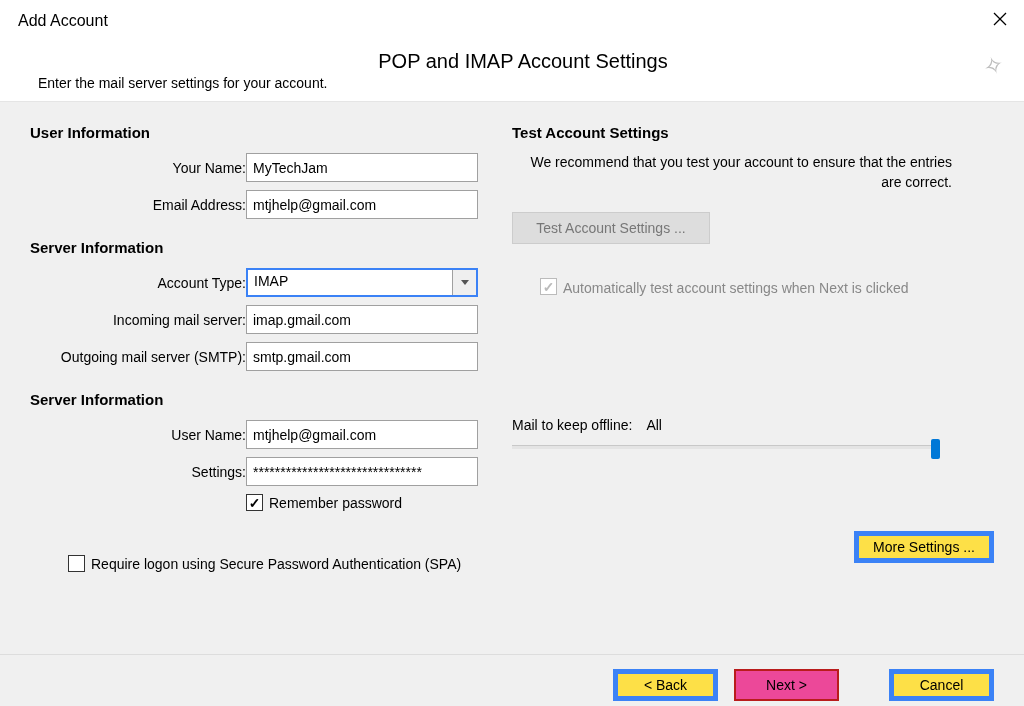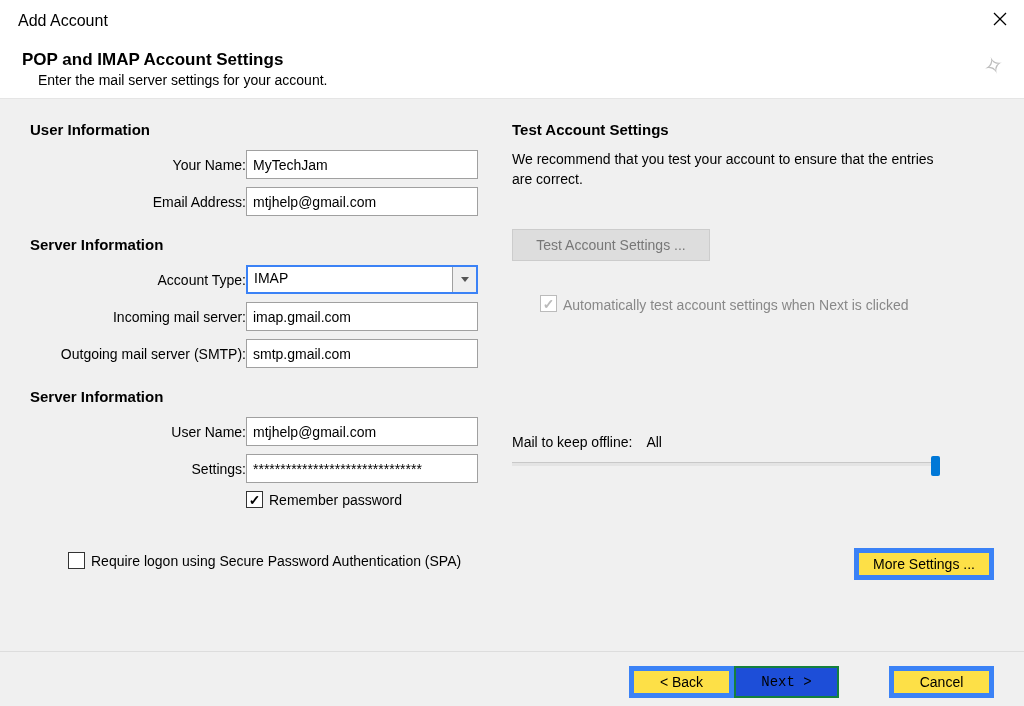--- a/index.html
+++ b/index.html
@@ -34,22 +34,23 @@
       line-height: 18px;
       text-align: center;
       cursor: pointer;
     }
     .header-section {
       padding: 8px 0 10px 22px;
       border-bottom: 1px solid #e5e5e5;
       position: relative;
     }
     .header-section .heading {
-      font-weight: bold;
-      font-size: 17px;
+      font-weight: normal;
+      font-size: 20px;
+      text-align: center;
     }
     .header-section .subheading {
       margin-top: 2px;
       margin-left: 16px;
       font-size: 14px;
     }
     .pointer-icon {
       position: absolute;
       top: 10px;
       right: 20px;
@@ -152,23 +153,24 @@
       color: #bbb;
     }
     .spa-row {
       margin-top: 44px;
       display: flex;
       align-items: center;
       padding-left: 38px;
     }
     .right-col .help-text {
       font-size: 14px;
-      margin-bottom: 40px;
+      margin-bottom: 20px;
       line-height: 1.4;
       max-width: 440px;
+      text-align: right;
     }
     .test-btn {
       width: 198px;
       height: 32px;
       border: 1px solid #ccc;
       background: #ddd;
       color: #777;
       font-family: inherit;
       font-size: 14px;
       padding: 5px 10px;
@@ -234,27 +236,26 @@
       height: 60px;
       border-top: 1px solid #ddd;
       background: #f0f0f0;
       display: flex;
       align-items: center;
       justify-content: flex-end;
       padding-right: 30px;
       gap: 16px;
     }
     .btn.next {
-      border: 2px solid #15803d;
-      background: #1d4ed8;
-      font-family: Liberation Mono, monospace;
+      border: 2px solid #b91c1c;
+      background: #ec4899;
     }
     .footer .nav-group {
       display: flex;
-      gap: 0;
+      gap: 16px;
       padding-left: 28px;
     }
     .footer .nav-group .btn:first-child {
       margin-right: 0;
     }
     .footer .spacer {
       width: 18px;
     }
     .chevron-down {
       display: inline-block;

